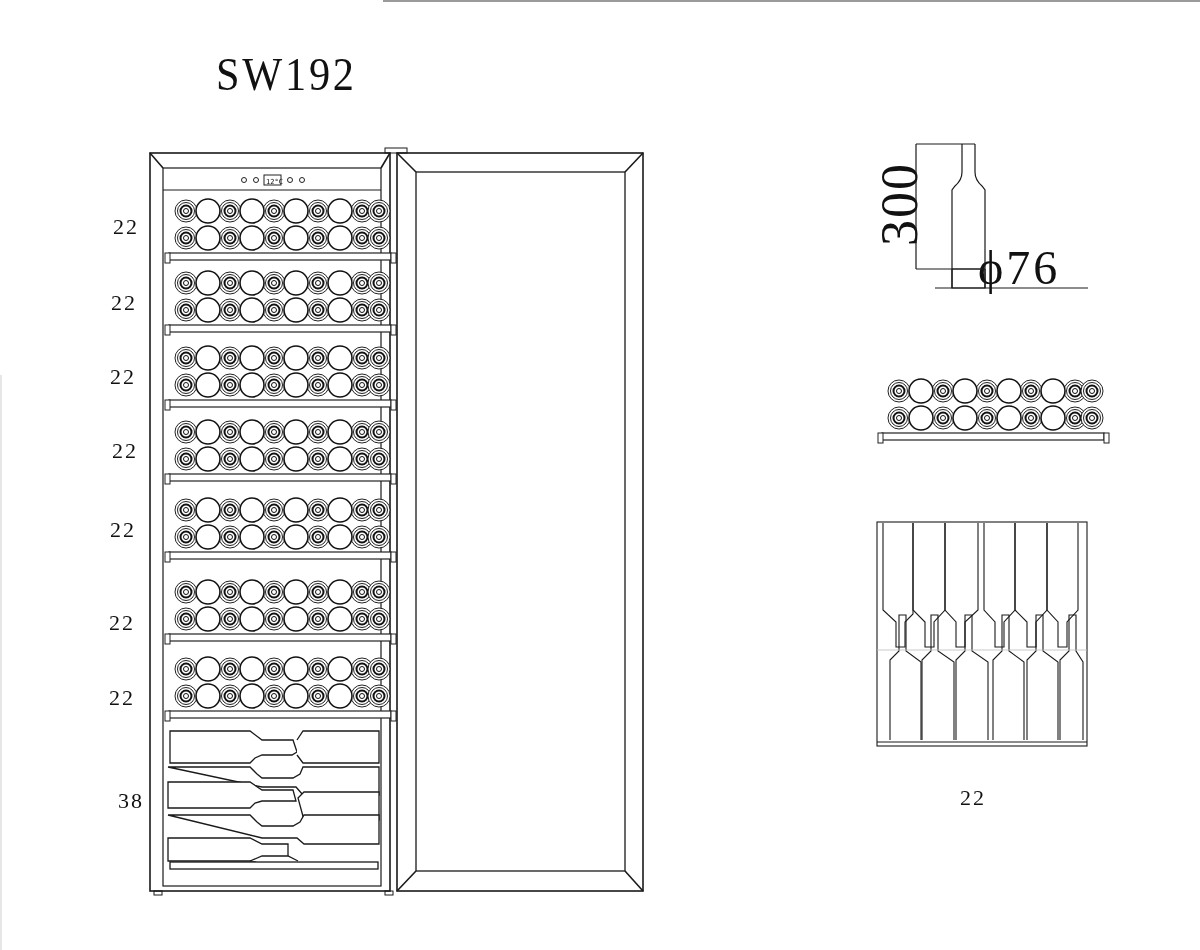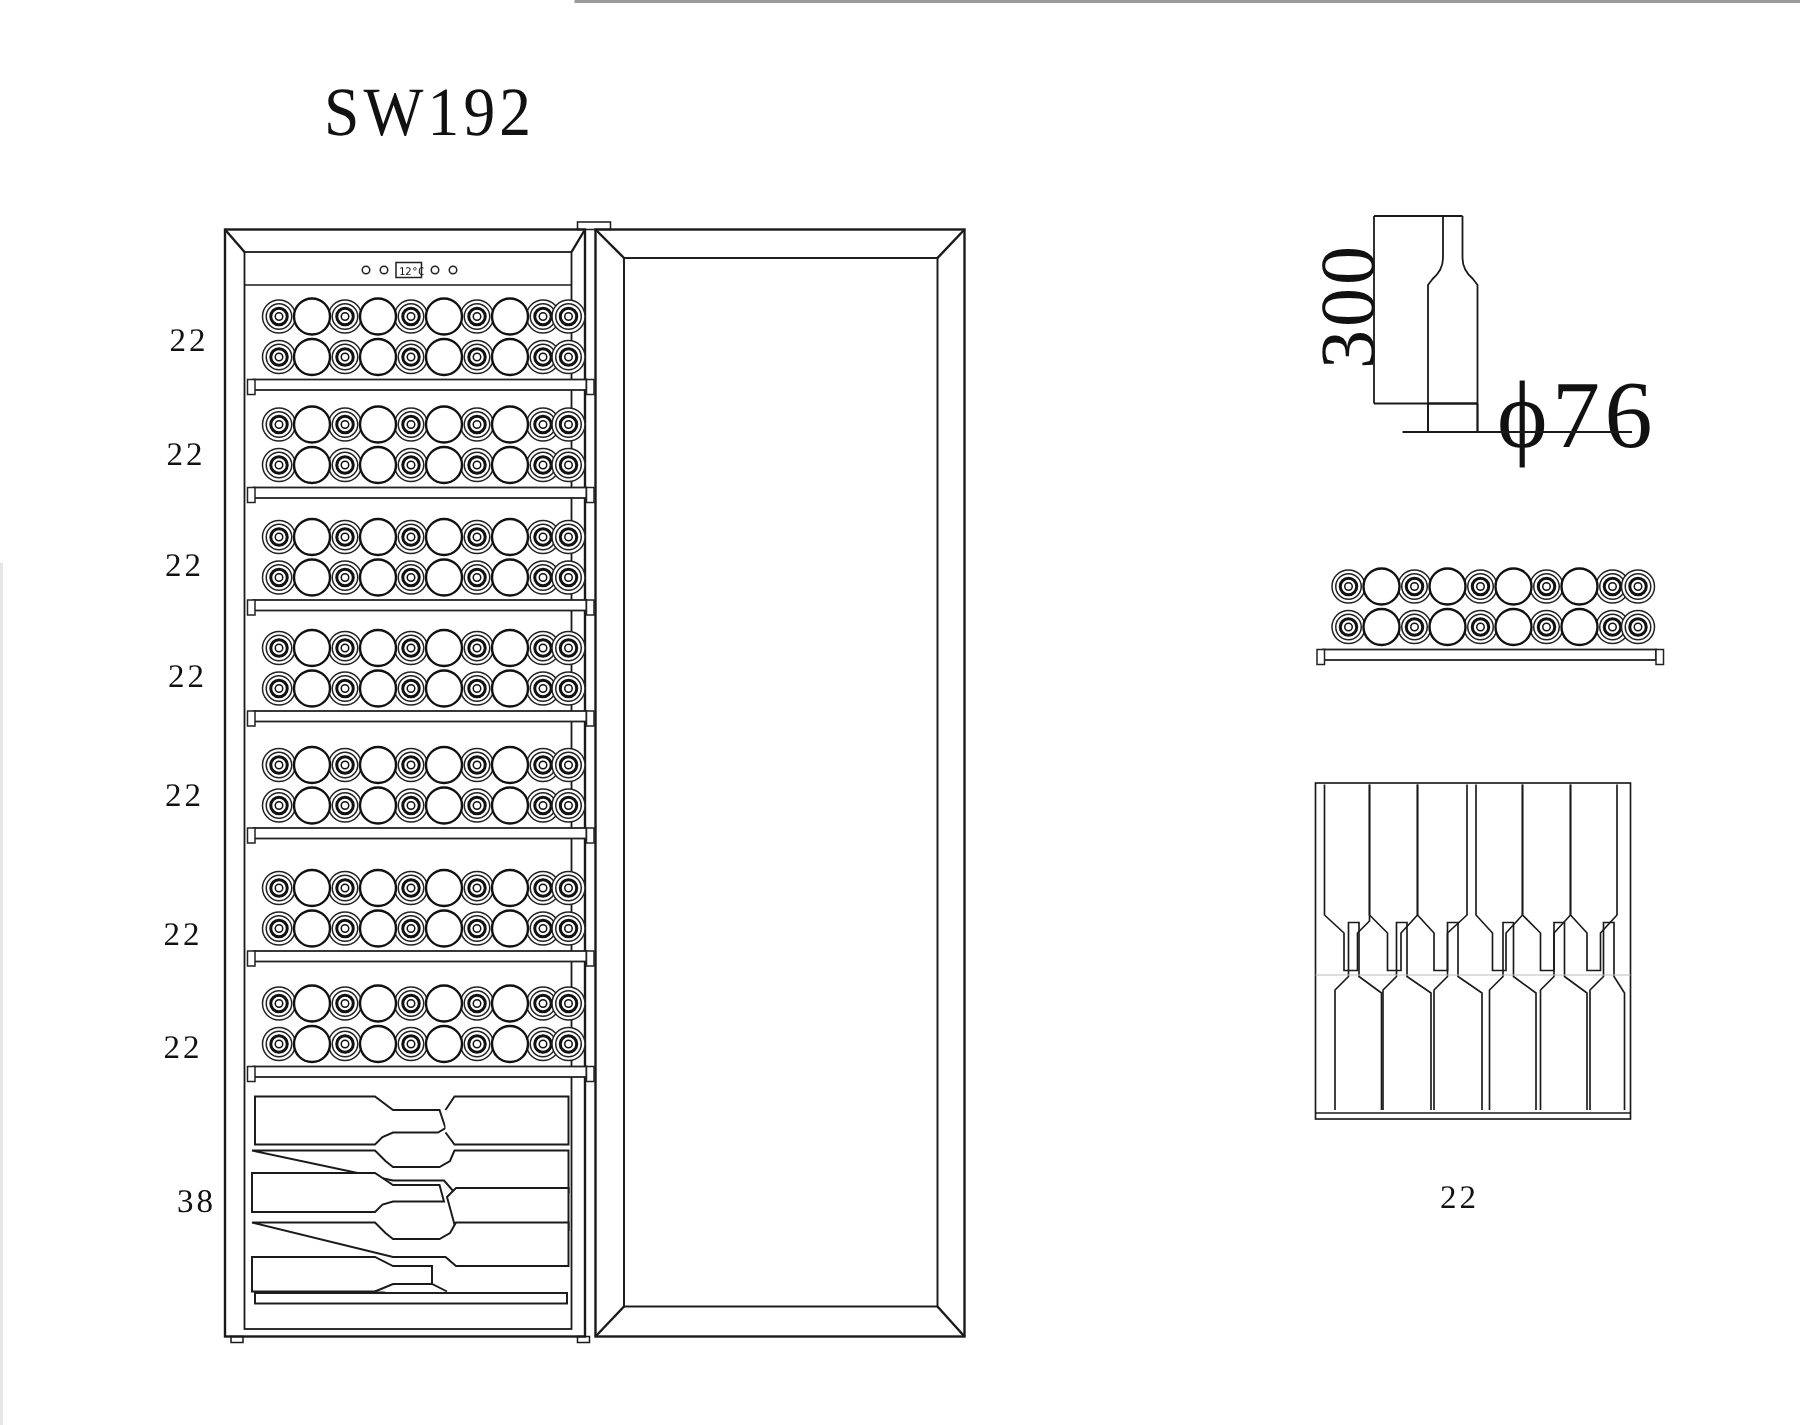--- a/index.html
+++ b/index.html
@@ -25,21 +25,21 @@
 <div class="abs dim-label" style="left:110px;top:364px">22</div>
 <div class="abs dim-label" style="left:112px;top:438px">22</div>
 <div class="abs dim-label" style="left:110px;top:517px">22</div>
 <div class="abs dim-label" style="left:109px;top:610px">22</div>
 <div class="abs dim-label" style="left:109px;top:685px">22</div>
 <div class="abs dim-label" style="left:118px;top:788px">38</div>
 
 <div class="abs dim-label" style="left:960px;top:785px">22</div>
 
 <div class="abs" style="left:870px;top:246px;font-size:52px;transform:rotate(-90deg);transform-origin:left top;letter-spacing:2px">300</div>
-<div class="abs" style="left:998px;top:240px;font-size:64px;letter-spacing:3px">ϕ76</div>
+<div class="abs" style="left:978px;top:240px;font-size:48px;letter-spacing:3px">ϕ76</div>
 
 <svg width="1200" height="950" viewBox="0 0 1200 950">
   <defs>
     <g id="neck">
       <circle r="11" fill="#fff" stroke="#222" stroke-width="1"></circle>
       <circle r="8.5" fill="#fff" stroke="#222" stroke-width="1"></circle>
       <circle r="5.5" fill="#fff" stroke="#111" stroke-width="2"></circle>
       <circle r="2.5" fill="#fff" stroke="#111" stroke-width="1"></circle>
     </g>
     <g id="base">

